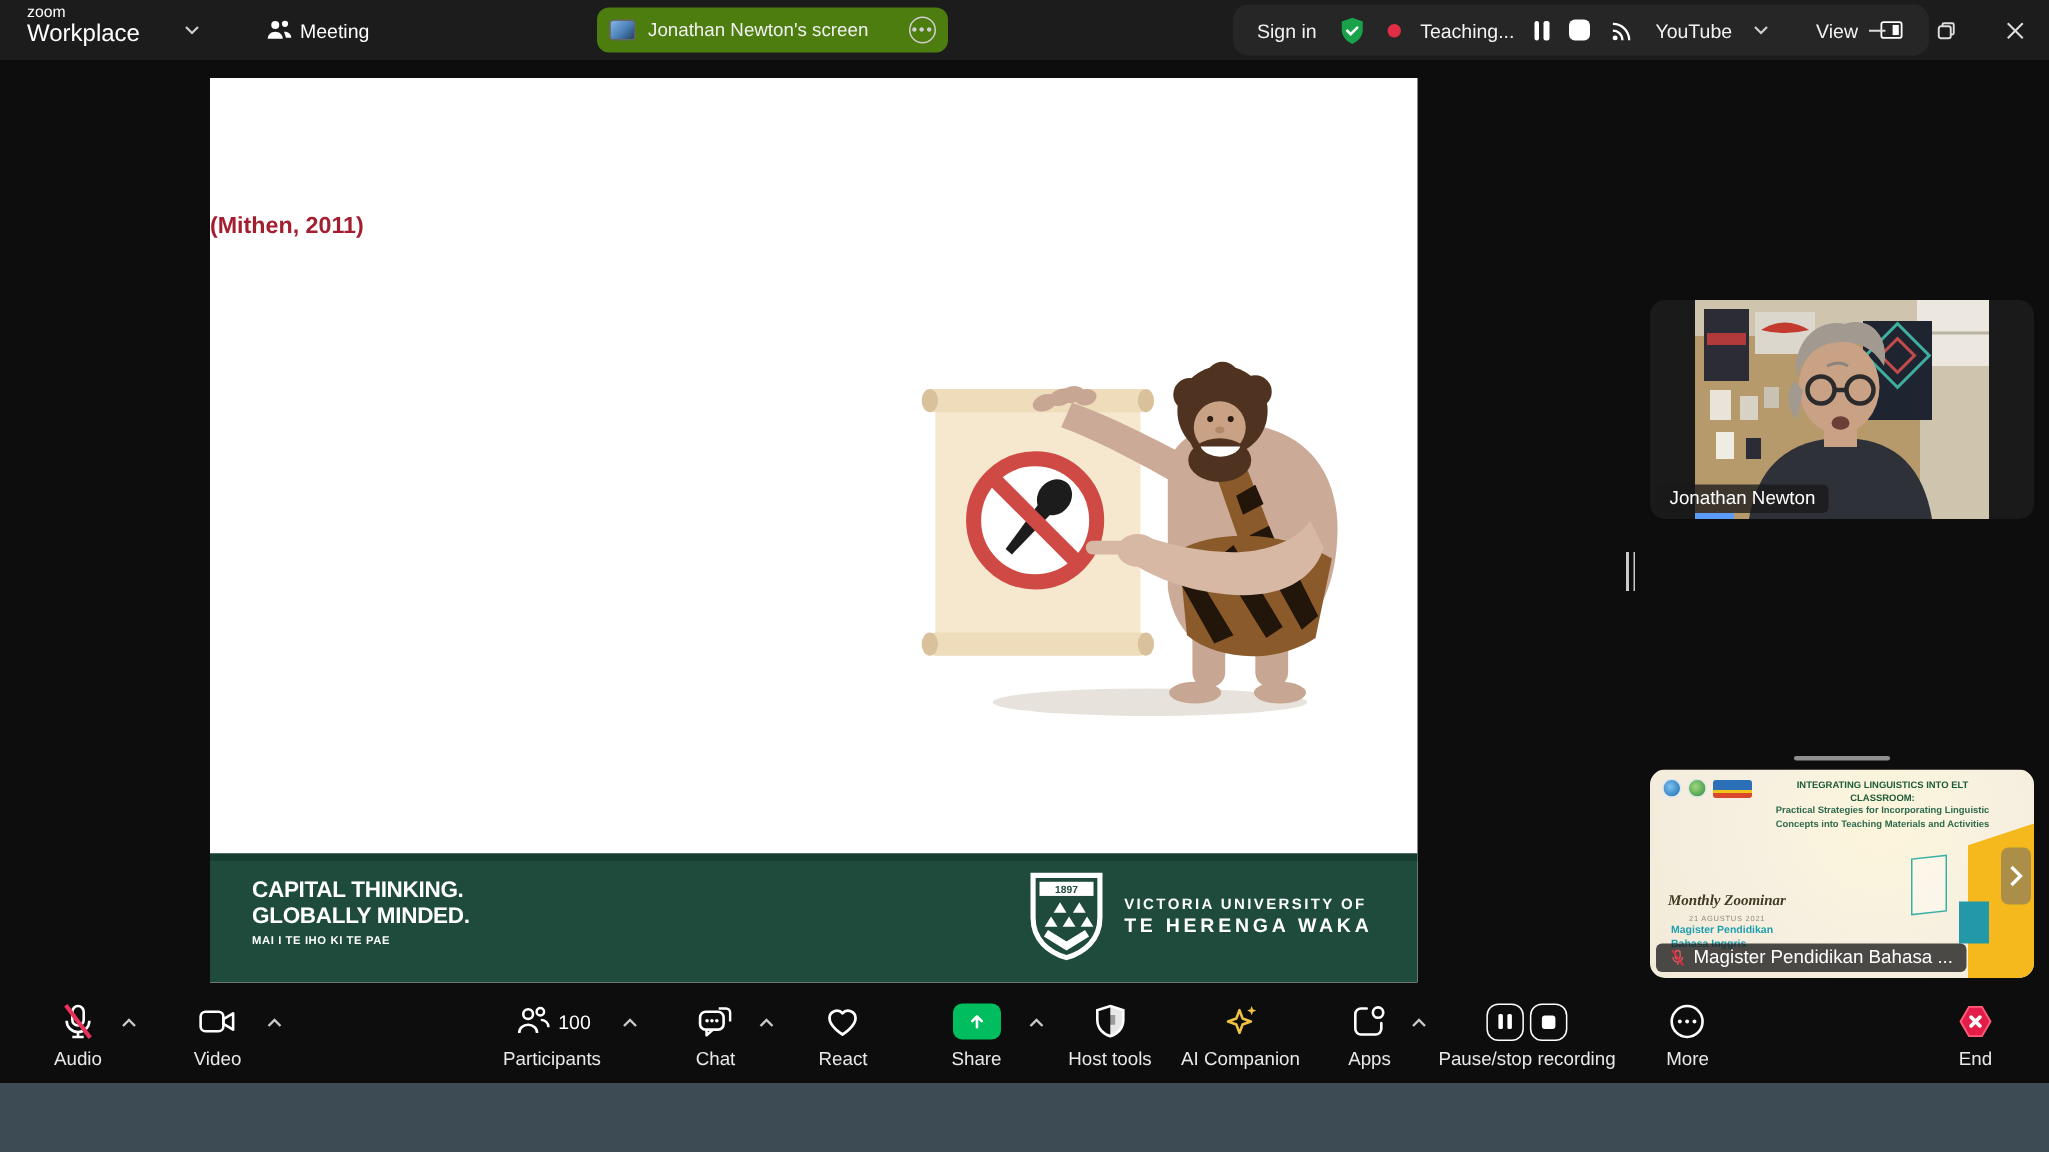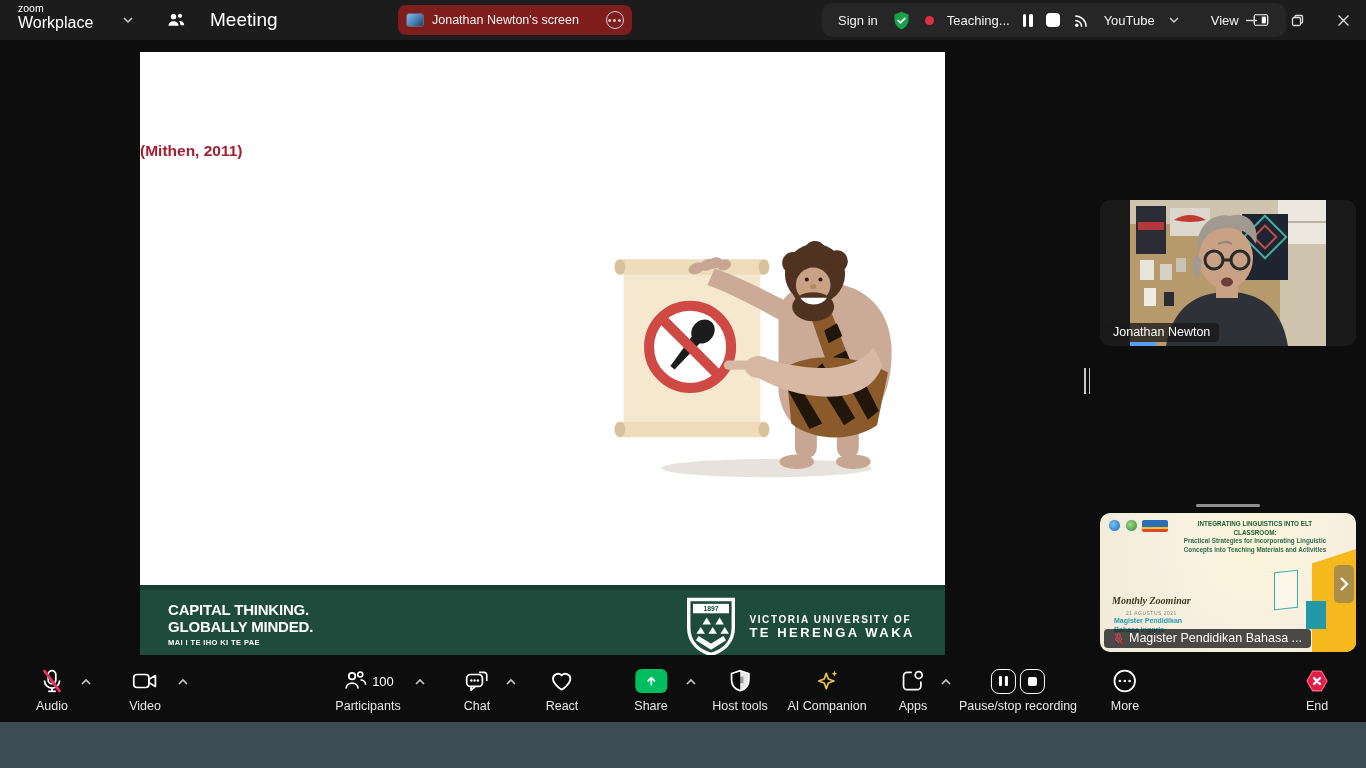--- a/index.html
+++ b/index.html
@@ -7,22 +7,22 @@
     font-family:"Liberation Sans", sans-serif; }
   .abs { position:absolute; }
 
   
   #topbar { position:absolute; left:0; top:0; width:1366px; height:40px; background:#1c1c1c; color:#eee; }
   #zoom-logo { position:absolute; left:18px; top:3px; line-height:1; }
   #zoom-logo .l1 { font-size:10.5px; color:#fff; font-weight:400; }
   #zoom-logo .l2 { font-size:16px; color:#fff; font-weight:500; margin-top:1px; }
   .chev-down { width:12px; height:12px; }
   #logo-chev { position:absolute; left:122px; top:14px; }
-  #meeting-tab { position:absolute; left:158px; top:0; height:40px; display:flex; align-items:center; gap:24px; font-size:19px; color:#fff; padding:0 8px; }
-  #share-pill { position:absolute; left:398px; top:5px; width:234px; height:30px; background:#7f1d1d; border-radius:8px; display:flex; align-items:center; gap:8px; padding:0 8px; }
+  #meeting-tab { position:absolute; left:168px; top:0; height:40px; display:flex; align-items:center; gap:4px; font-size:13px; color:#fff; padding:0 8px; }
+  #share-pill { position:absolute; left:398px; top:5px; width:234px; height:30px; background:#4d7c0f; border-radius:8px; display:flex; align-items:center; gap:8px; padding:0 8px; }
   #share-pill .mini-screen { width:18px; height:14px; border-radius:3px; background:linear-gradient(135deg,#86b6e6 0%,#4a7fb5 55%,#23415e 100%); border:1px solid #666; }
   #share-pill .txt { font-size:12.5px; color:#f0f0f0; white-space:nowrap; flex:1; }
   .ellipsis-circle { width:18px; height:18px; border:1.4px solid #cfcfcf; border-radius:50%; display:flex; align-items:center; justify-content:center; color:#cfcfcf; font-size:11px; letter-spacing:1px; line-height:1; }
   #top-right { position:absolute; left:822px; top:3px; height:34px; background:#262626; border-radius:10px; display:flex; align-items:center; gap:13px; padding:0 16px; }
   #top-right .lbl { font-size:13px; color:#f2f2f2; white-space:nowrap; }
   .rec-dot { width:9px; height:9px; border-radius:50%; background:#e02f44; display:inline-block; }
   .pausebars { display:inline-flex; gap:3px; }
   .pausebars i { width:3.5px; height:13px; background:#fff; border-radius:1.5px; }
   .stopsq { width:14px; height:14px; background:#fff; border-radius:4px; display:inline-block; }
   #win-controls { position:absolute; right:0; top:0; height:40px; display:flex; }
@@ -32,21 +32,21 @@
   #main { position:absolute; left:0; top:40px; width:1366px; height:620px; background:#0d0d0d; }
 
   
   #slide { position:absolute; left:140px; top:12px; width:805px; height:603px; background:#ffffff; overflow:hidden; }
   #slide-title { position:absolute; left:0; top:32px; width:100%; text-align:center; font-size:41px; font-weight:400; letter-spacing:-1px; color:#1c75bc; }
   #slide-subtitle { position:absolute; left:0; top:90px; width:100%; text-align:left; font-size:15.5px; font-weight:700; color:#a31e2f; }
   #slide-body { position:absolute; left:47px; top:144px; font-size:19.5px; color:#141414; }
   #caveman { position:absolute; left:458px; top:168px; }
 
   
-  #banner { position:absolute; left:0; bottom:0; width:100%; height:70px; background:#1e4b3b; border-top:5px solid #173d31; }
+  #banner { position:absolute; left:0; bottom:0; width:100%; height:86px; background:#1e4b3b; border-top:5px solid #173d31; }
   #banner-left { position:absolute; left:28px; top:12px; color:#fff; line-height:1.12; }
   #banner-left .b1 { font-size:15px; font-weight:800; letter-spacing:-0.2px; }
   #banner-left .b3 { font-size:7.5px; font-weight:700; letter-spacing:0.4px; margin-top:3px; }
   #banner-right { position:absolute; right:30px; top:7px; display:flex; align-items:center; gap:12px; color:#fff; }
   #uni-text .u1 { font-size:10px; font-weight:700; letter-spacing:1.6px; }
   #uni-text .u2 { font-size:26px; font-weight:800; letter-spacing:0.5px; line-height:1.05; }
   #uni-text .u3 { font-size:13px; font-weight:600; letter-spacing:2.5px; }
 
   
   .vthumb { position:absolute; width:256px; border-radius:10px; background:#1a1a1a; overflow:hidden; }

